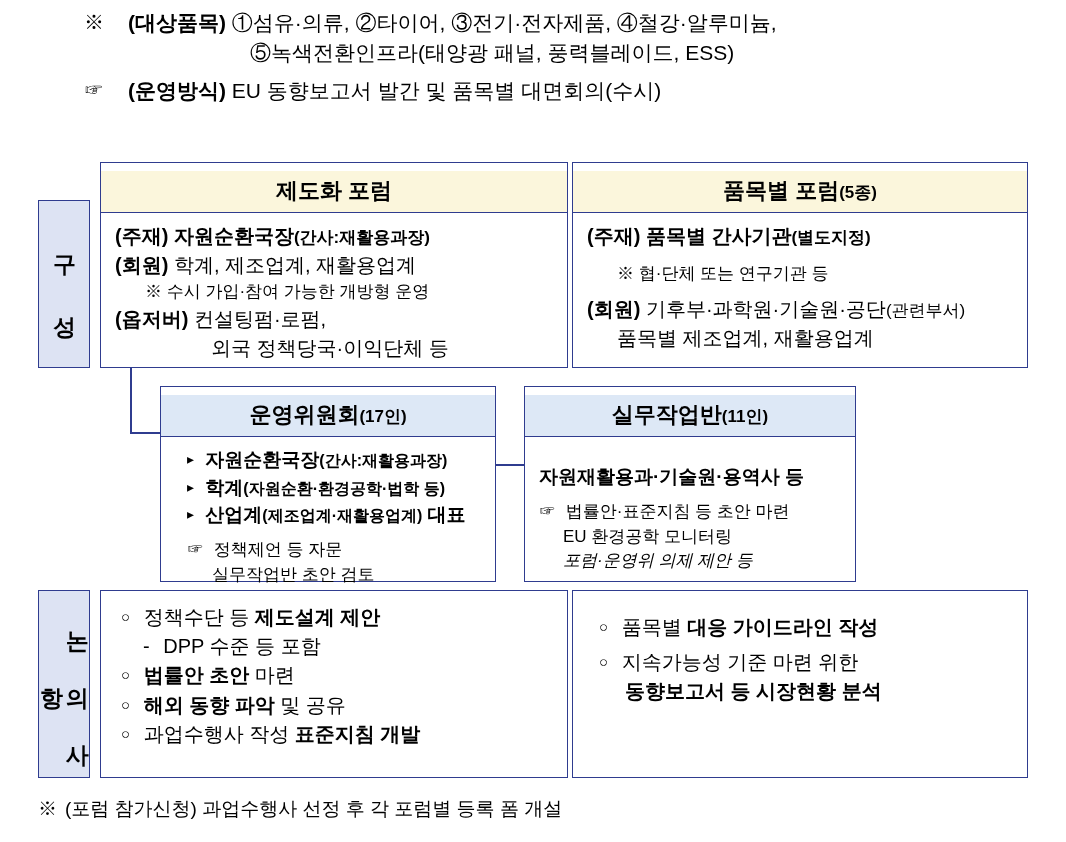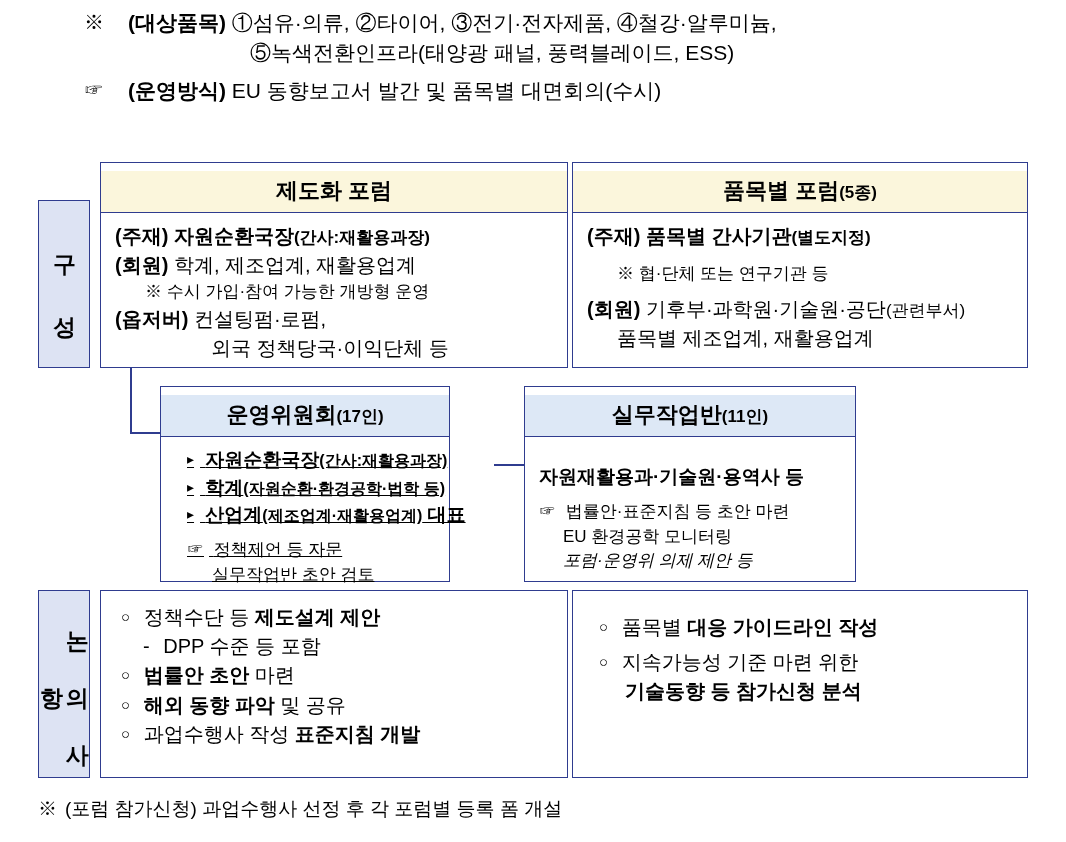--- a/index.html
+++ b/index.html
@@ -224,25 +224,25 @@
       <div class="line" style="margin-top:8px;">
         <span class="b">(회원)</span>
         <span>기후부·과학원·기술원·공단</span><span class="sm2">(관련부서)</span>
       </div>
       <div class="line indent1">
         <span>품목별 제조업계, 재활용업계</span>
       </div>
     </div>
   </div>
 
-  <div class="box" style="left:160px; top:386px; width:290px; height:196px;">
+  <div class="box" style="left:160px; top:386px; width:336px; height:196px;">
     <div class="box-title box-title-blue">
       <span>운영위원회</span><span class="small">(17인)</span>
     </div>
-    <div class="box-body" style="padding-left:26px; font-size:19px;text-decoration:underline;">
+    <div class="box-body" style="padding-left:26px; font-size:19px;">
       <div class="line bul-tri">
         <span class="b">자원순환국장</span><span class="b sm">(간사:재활용과장)</span>
       </div>
       <div class="line bul-tri">
         <span class="b">학계</span><span class="b sm">(자원순환·환경공학·법학 등)</span>
       </div>
       <div class="line bul-tri">
         <span class="b">산업계</span><span class="b sm">(제조업계·재활용업계)</span><span class="b"> 대표</span>
       </div>
       <div class="line bul-hand sm2" style="margin-top:9px;">
@@ -297,21 +297,21 @@
   </div>
 
   <div class="box" style="left:572px; top:590px; width:456px; height:188px;">
     <div class="box-body" style="padding-top:22px; padding-left:26px;">
       <div class="line bul-circ" style="margin-bottom:6px;">
         <span>품목별 </span><span class="b">대응 가이드라인 작성</span>
       </div>
       <div class="line bul-circ">
         <span>지속가능성 기준 마련 위한</span>
       </div>
-      <div class="line b" style="padding-left:26px;">기술동향 등 참가신청 분석</div>
+      <div class="line b" style="padding-left:26px;">동향보고서 등 시장현황 분석</div>
     </div>
   </div>
 
   <div class="bottom-note">
     <span class="mk">※</span><span>(포럼 참가신청) 과업수행사 선정 후 각 포럼별 등록 폼 개설</span>
   </div>
 
 </div>
 
 </body></html>

